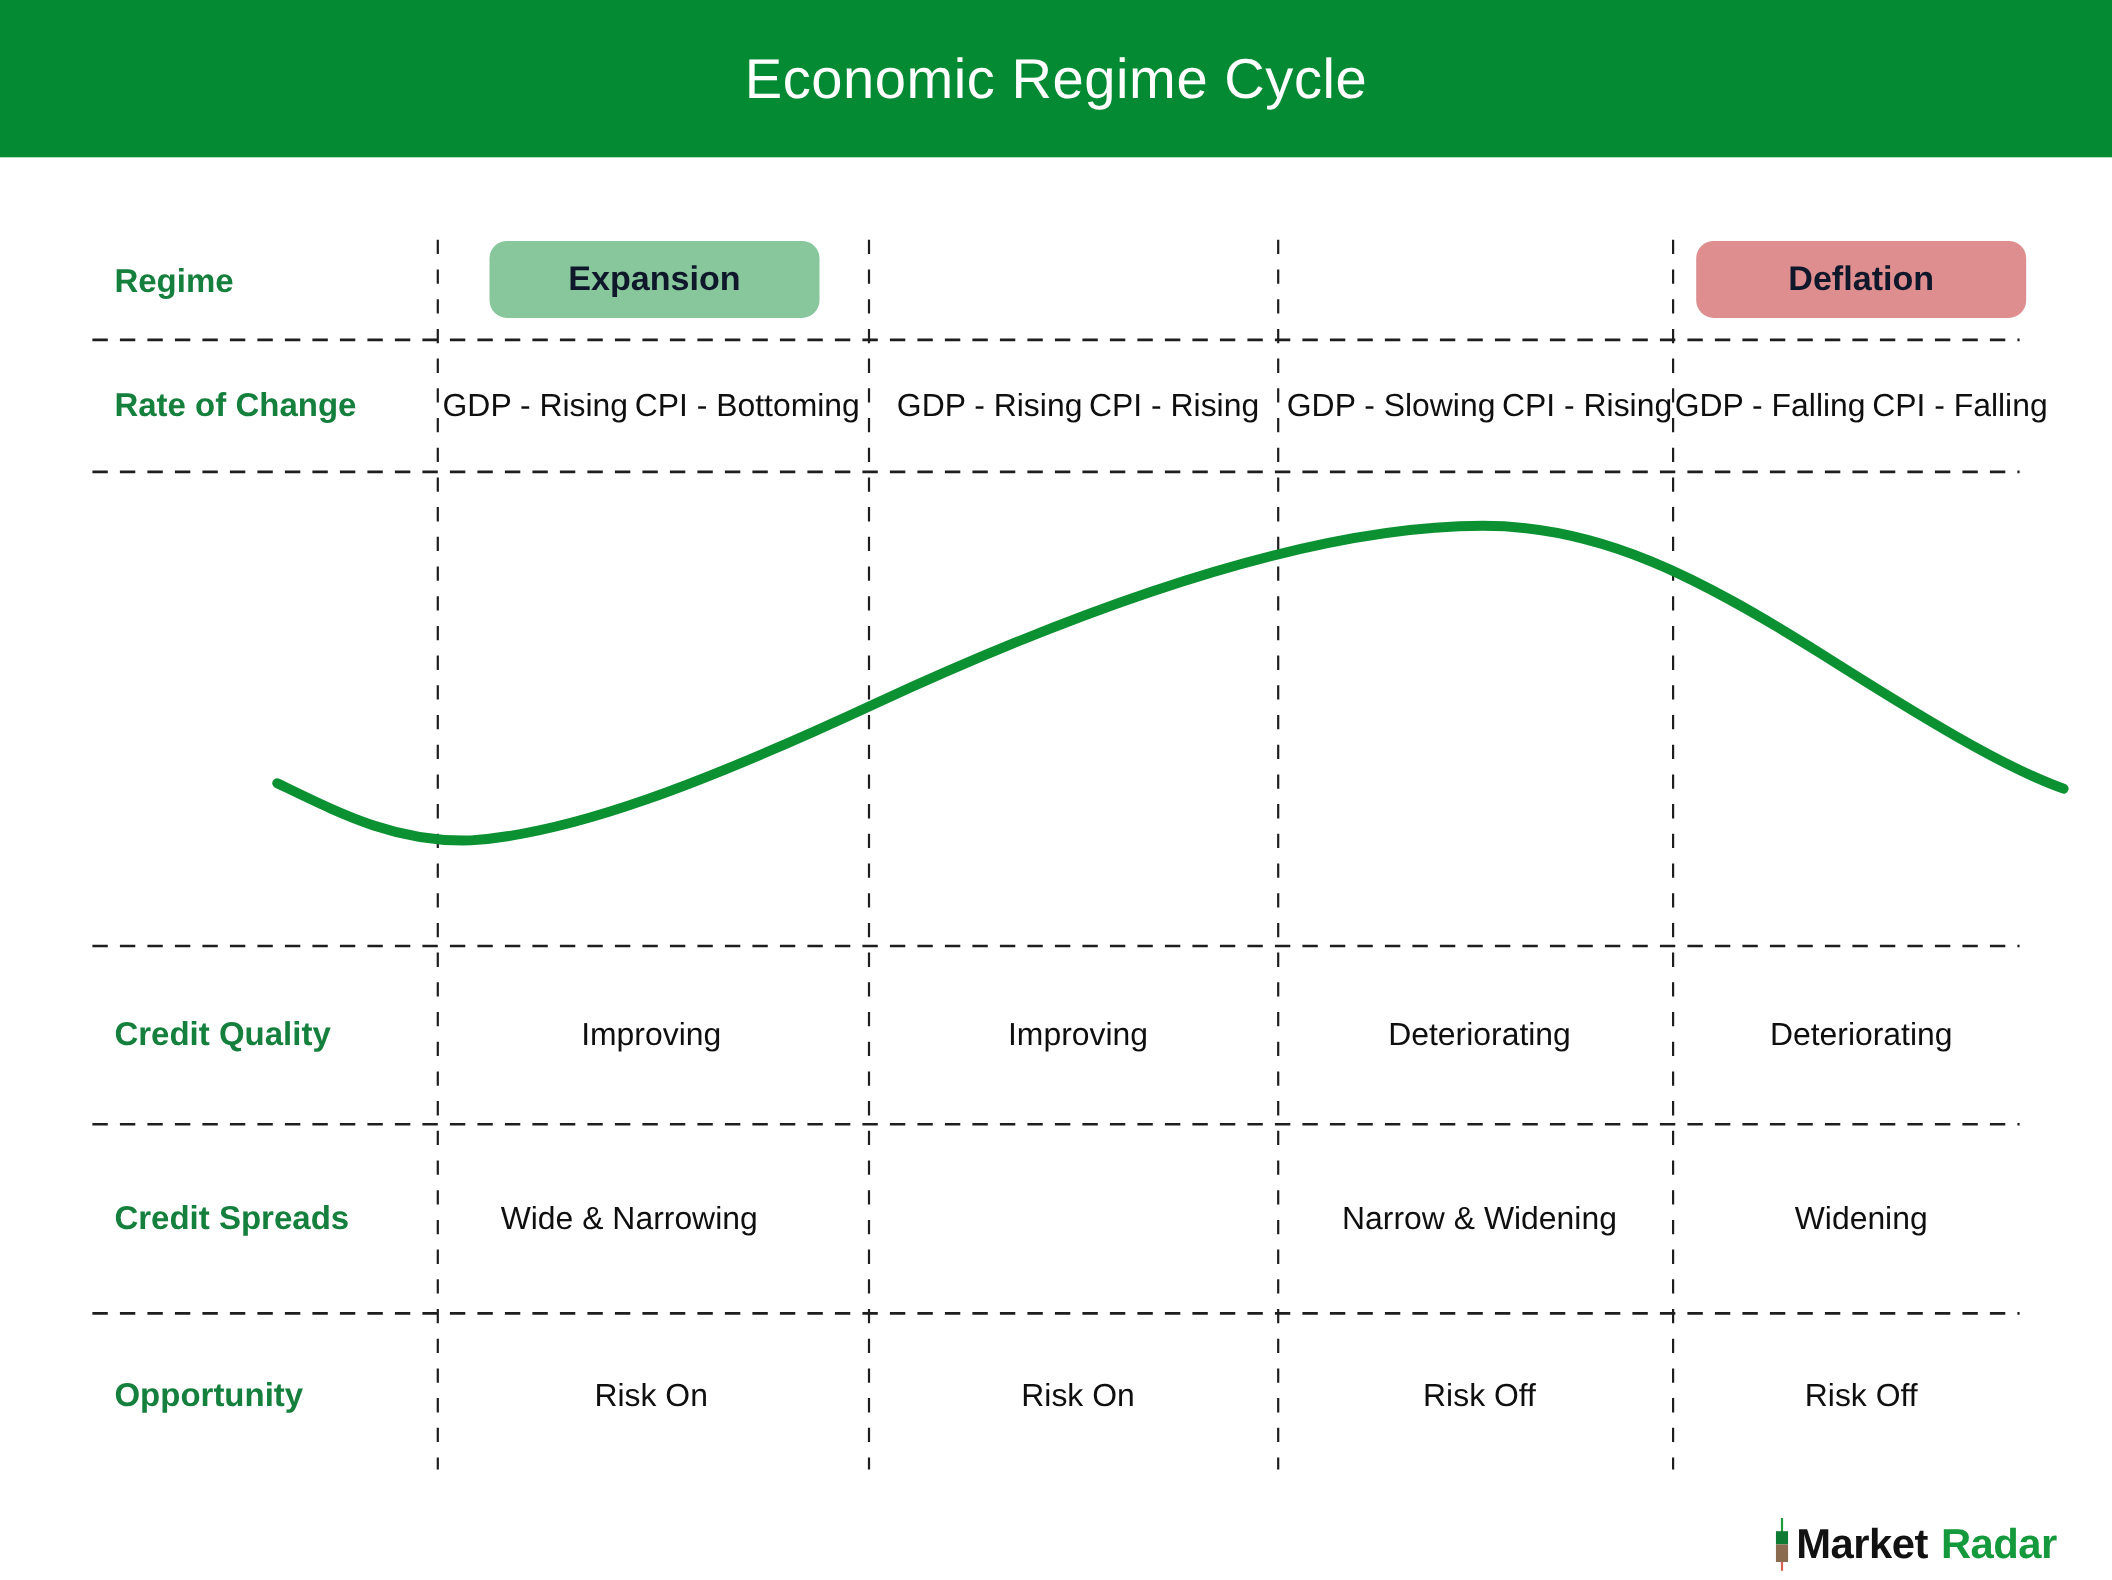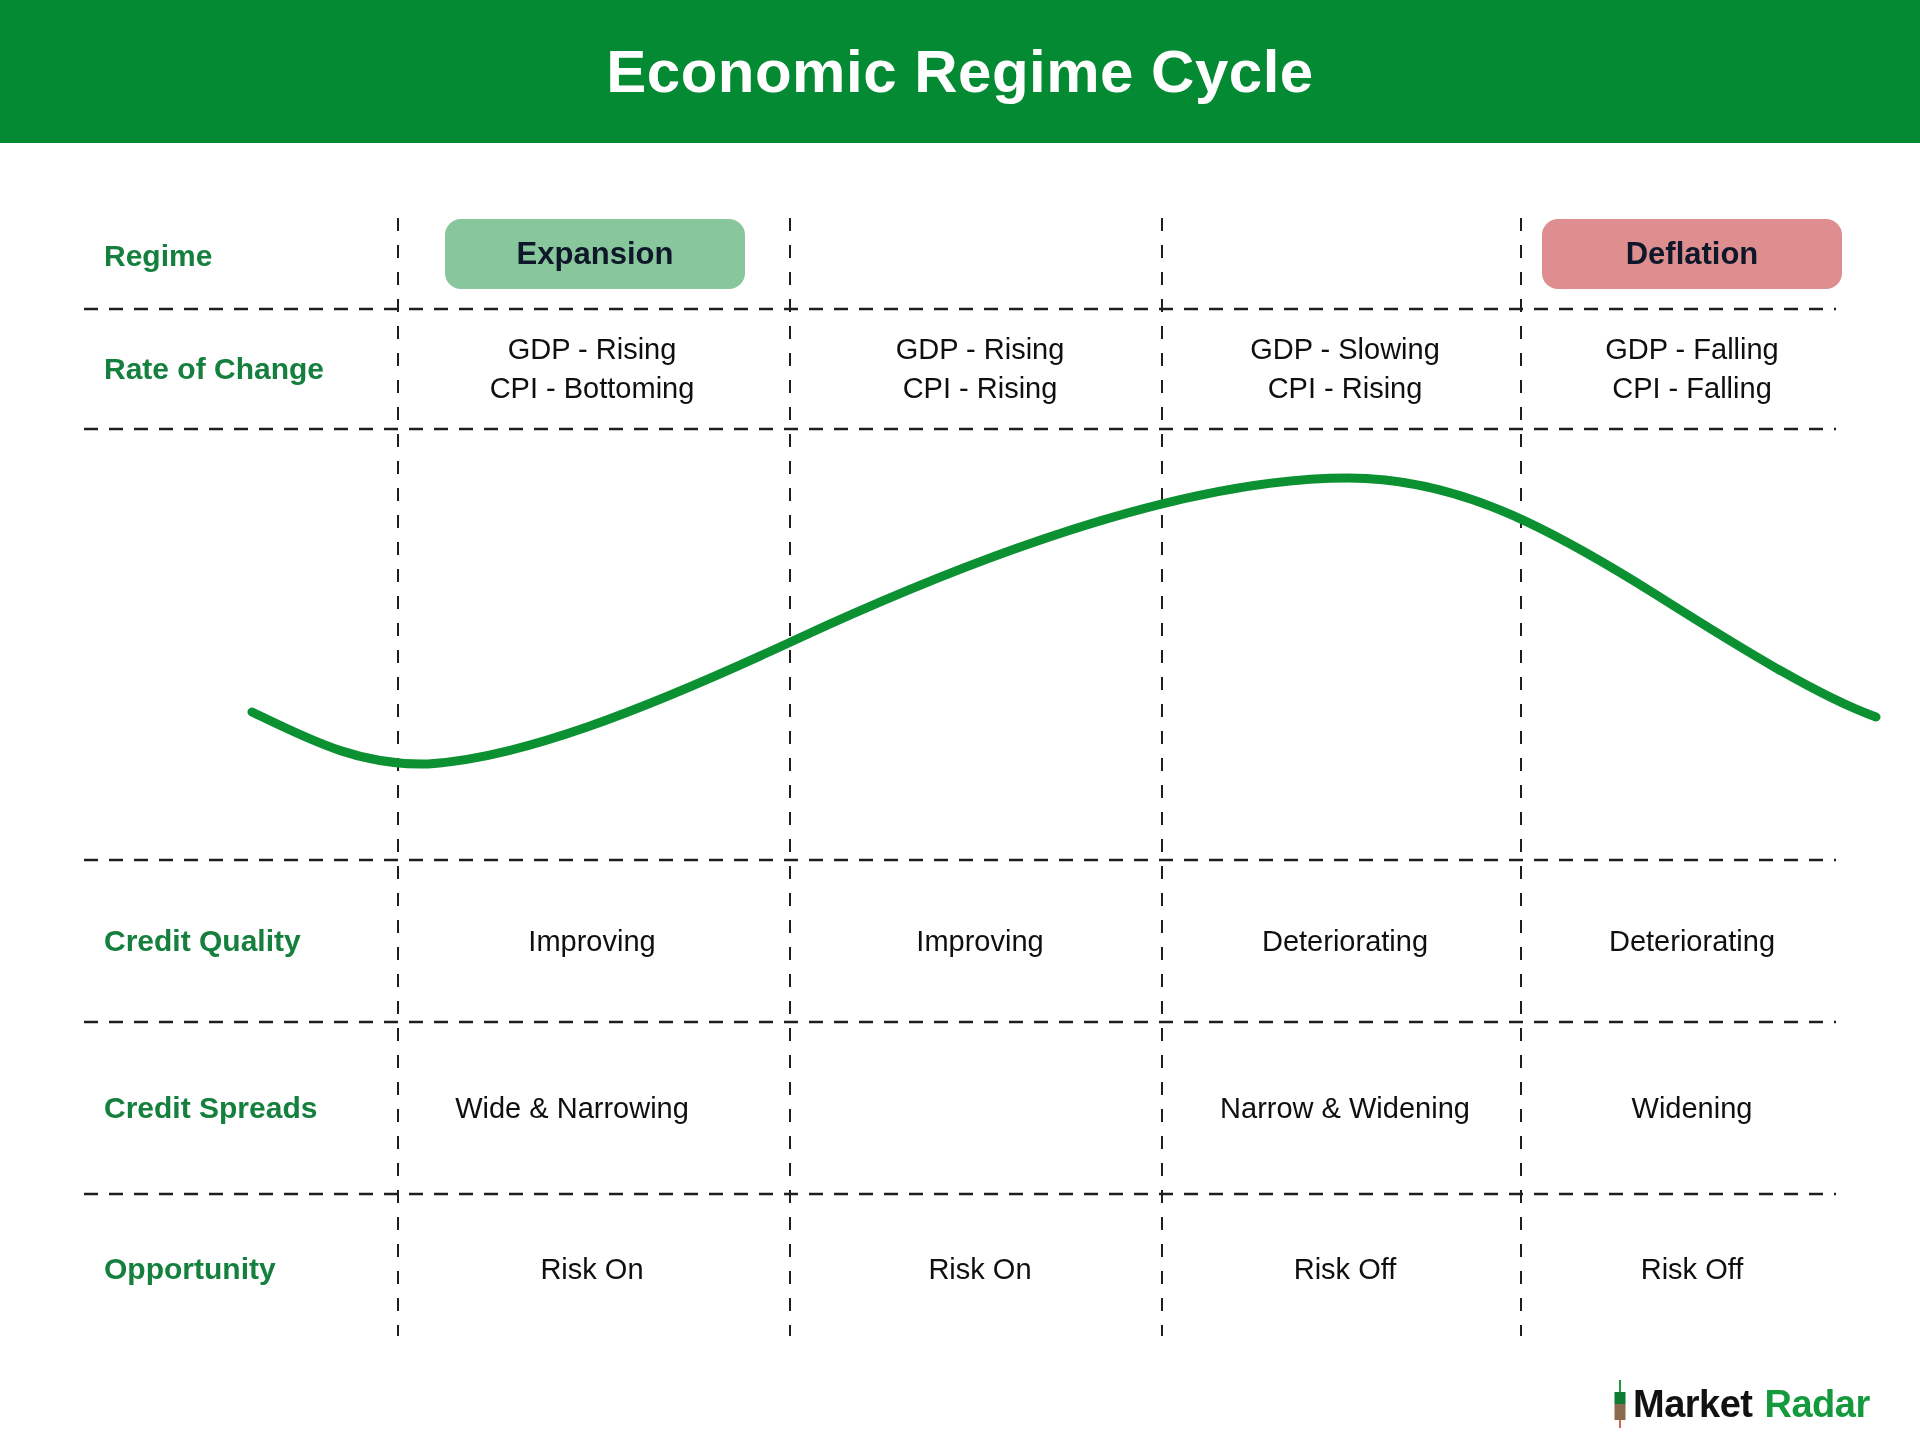--- a/index.html
+++ b/index.html
@@ -5,33 +5,33 @@
   html,body{margin:0;padding:0;background:#ffffff;}
   .page{
     position:relative;width:1920px;height:1436px;background:#ffffff;overflow:hidden;
     font-family:"Liberation Sans",sans-serif;-webkit-font-smoothing:antialiased;
   }
   .header{
     position:absolute;left:0;top:0;width:1920px;height:143px;
     display:flex;align-items:center;justify-content:center;
   }
   .header-title{
-    color:#ffffff;font-size:60px;font-weight:700;letter-spacing:0.5px;
+    color:#ffffff;font-size:51px;font-weight:400;letter-spacing:0.5px;
   }
   .grid-svg{position:absolute;left:0;top:0;width:1920px;height:1436px;z-index:1;}
   .cell{
     position:absolute;display:flex;align-items:center;justify-content:center;
     z-index:2;text-align:center;
   }
   .label-cell{
     justify-content:flex-start;padding-left:20px;box-sizing:border-box;
     color:#15803d;font-weight:700;font-size:30px;text-align:left;
   }
   .value{font-size:29px;font-weight:500;color:#0f0f0f;}
-  .rate-cell{flex-direction:column;gap:6px;}
+  .rate-cell{gap:6px;}
   .badge{
     position:absolute;width:300px;height:70px;border-radius:16px;z-index:2;
     display:flex;align-items:center;justify-content:center;
     font-size:31px;font-weight:700;color:#0f172a;
   }
   .logo{
     position:absolute;left:1612px;top:1378px;height:52px;z-index:2;
     display:flex;align-items:center;gap:5px;
   }
   .logo-text{font-size:38px;font-weight:700;letter-spacing:-0.5px;color:#121212;display:flex;gap:12px;}

